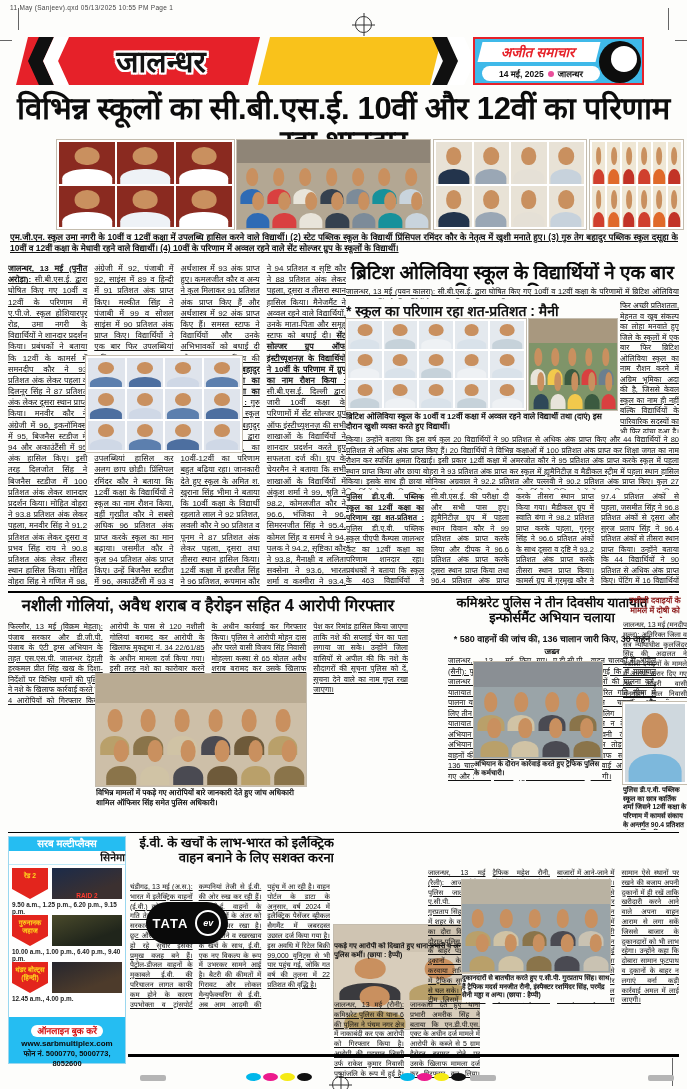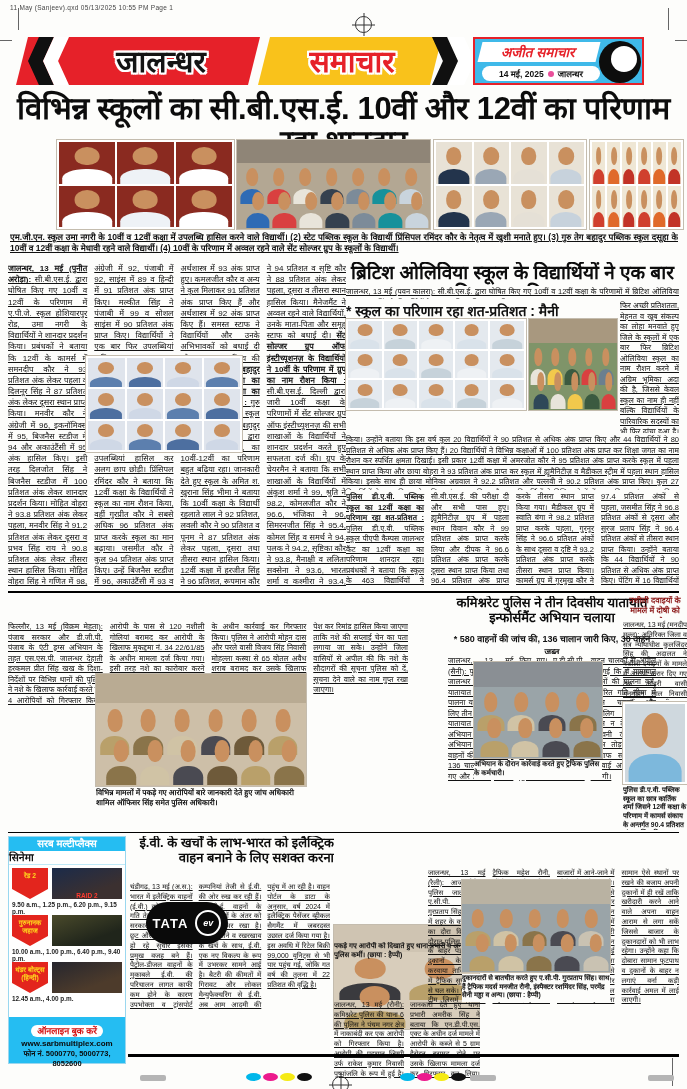--- a/index.html
+++ b/index.html
@@ -51,21 +51,21 @@
   .cap{font-weight:700;line-height:1.28;}
   .body{line-height:1.4;}
   .cols4{columns:4;column-gap:7px;}
   .cols3{columns:3;column-gap:6px;}
   .cols2{columns:2;column-gap:6px;}
   .dl{font-weight:700;}
   .rule{background:#000;}
   
   .cinema{left:8px;top:836px;width:118px;height:228px;border:1px solid #9ad7ef;box-sizing:border-box;background:#fff;}
   .cin-strip{background:#25bdf2;color:#fff;font-weight:900;text-align:center;}
-  .cin-name2{background:#fff;color:#111;font-weight:900;text-align:left;font-size:10.5px;line-height:13px;border-bottom:1px solid #bfe9f7;}
+  .cin-name2{background:#fff;color:#111;font-weight:900;text-align:right;font-size:10.5px;line-height:13px;border-bottom:1px solid #bfe9f7;}
   .movie{position:relative;height:47px;}
   .shield{position:absolute;left:3px;top:3px;width:36px;height:31px;background:#e3251d;color:#ffd51c;
           clip-path:polygon(0 0,100% 0,100% 68%,50% 100%,0 68%);font-weight:900;font-size:6.8px;line-height:1.15;
           text-align:center;padding-top:4px;box-sizing:border-box;}
   .poster{position:absolute;right:3px;top:3px;width:70px;height:31px;color:#ff3b30;font-weight:900;font-size:6.5px;
           display:flex;align-items:flex-end;justify-content:center;overflow:hidden;}
   .times{position:absolute;left:3px;top:36px;width:112px;font-size:6.4px;font-weight:700;color:#222;}
   .cin-foot{position:absolute;left:0;bottom:0;width:100%;height:46px;background:#25bdf2;text-align:center;padding-top:3px;box-sizing:border-box;}
   .book{color:#d40f0f;font-weight:900;font-size:9px;background:#fff;display:inline-block;padding:0 6px;border-radius:7px;line-height:12px;}
   .site{font-size:8px;font-weight:900;color:#0a0a0a;line-height:11px;}
@@ -91,21 +91,20 @@
   <div class="abs cropv" style="left:672px;top:1058px;height:28px;"></div>
 
   <div class="abs mast">
     <div class="seg" style="left:-6px;width:232px;background:#e62129;"></div>
     <div class="seg" style="left:236px;width:172px;background:#f9c21b;"></div>
     <div class="chev chevL" style="left:0;background:#101010;"></div>
     <div class="chev chevL" style="left:15px;background:#fff;"></div>
     <div class="chev chevR" style="left:404px;background:#101010;"></div>
     <div class="chev chevR" style="left:421px;background:#fff;"></div>
     <div class="mtext outw" style="left:38px;width:190px;color:#141414;">जालन्धर</div>
-    <div class="mtext outw" style="left:244px;width:160px;color:#e62129;">समाचार</div>
     <div class="bluepanel" style="background:#3fb9e9;">
       <div class="ribbon">अजीत समाचार</div>
       <div class="pill">
         <span>14 मई, 2025</span>
         <span class="dot" style="background:#e94f9a;"></span>
         <span>जालन्धर</span>
       </div>
       <div class="moon"></div>
     </div>
   </div>
@@ -215,30 +214,32 @@
         <div class="person" style="position: absolute; left: 39.4%; bottom: 28%; width: 19.2%; height: 46%; --shirt: #3b5a40;"></div>
         <div class="person" style="position: absolute; left: 58.6%; bottom: 28%; width: 19.2%; height: 46%; --shirt: #d94040;"></div>
         <div class="person" style="position: absolute; left: 77.8%; bottom: 28%; width: 19.2%; height: 46%; --shirt: #6b7f8f;"></div>
         <div class="person" style="position: absolute; left: 4%; bottom: 1%; width: 19.2%; height: 46%; --shirt: #2f4858;"></div>
         <div class="person" style="position: absolute; left: 23.2%; bottom: 1%; width: 19.2%; height: 46%; --shirt: #e8e4da;"></div>
         <div class="person" style="position: absolute; left: 42.4%; bottom: 1%; width: 19.2%; height: 46%; --shirt: #f2c94c;"></div>
         <div class="person" style="position: absolute; left: 61.6%; bottom: 1%; width: 19.2%; height: 46%; --shirt: #3b5a40;"></div>
         <div class="person" style="position: absolute; left: 80.8%; bottom: 1%; width: 19.2%; height: 46%; --shirt: #d94040;"></div>
       </div>
     <div class="abs body j clip" style="left:274px;top:39px;width:59px;height:132px;font-size:7.5px;">फिर अच्छी प्रतिशतता, मेहनत व खूब संकल्प का लोहा मनवाते हुए जिले के स्कूलों में एक बार फिर ब्रिटिश ओलिविया स्कूल का नाम रौशन करने में अग्रिम भूमिका अदा की है, जिससे केवल स्कूल का नाम ही नहीं बल्कि विद्यार्थियों के पारिवारिक सदस्यों का भी फिर ढांचा हुआ है। इस दौरान बातचीत करते हुए स्कूल के चेयरमैन विकास मैनी व डायरैक्टर मैडम मोनिका मैनी ने बताया कि इस बार भी उनके स्कूल का परिणाम शत-प्रतिशत रहा है। उन्होंने बताया कि 10वीं कक्षा में एंजल धूख व हरमीत ने 97.5 प्रतिशत अंक लेकर पहला स्थान प्राप्त किया और...</div>
+    <div class="abs cap clip" style="left:0;top:150px;width:271px;height:21px;font-size:8px;">ब्रिटिश ओलिविया स्कूल के 10वीं व 12वीं कक्षा में अव्वल रहने वाले विद्यार्थी तथा (दाएं) इस दौरान खुशी व्यक्त करते हुए विद्यार्थी।</div>
     <div class="abs body j clip" style="left:0;top:173px;width:333px;height:55px;font-size:7.5px;">किया। उन्होंने बताया कि इस वर्ष कुल 20 विद्यार्थियों ने 90 प्रतिशत से अधिक अंक प्राप्त किए और 44 विद्यार्थियों ने 80 प्रतिशत से अधिक अंक प्राप्त किए हैं। 20 विद्यार्थियों ने विभिन्न कक्षाओं में 100 प्रतिशत अंक प्राप्त कर शिक्षा जगत का नाम रौशन कर स्पर्धित क्षमता दिखाई। इसी प्रकार 12वीं कक्षा में अमरजोत कौर ने 95 प्रतिशत अंक प्राप्त करके स्कूल में पहला स्थान प्राप्त किया और छाया बोहरा ने 93 प्रतिशत अंक प्राप्त कर स्कूल में ह्यूमैनिटीज़ व मैडीकल स्ट्रीम में पहला स्थान हासिल किया। इसके साथ ही छाया मोनिका अग्रवाल ने 92.2 प्रतिशत और पल्लवी ने 90.2 प्रतिशत अंक प्राप्त किए। कुल 27 विद्यार्थियों ने 80 प्रतिशत से अधिक अंक प्राप्त किए और 10 विद्यार्थियों ने विभिन्न खेलों में शत-प्रतिशत अंक प्राप्त किए। डायरैक्टर मोनिका मैनी ने कहा कि यह अव्वल रहने वाली सम्पूर्ण शिक्षा टीम, विद्यार्थियों व उनके अभिभावकों की बड़ी उपलब्धि है। प्रिंसिपल डा. सुमन बाला अग्रवाल ने कहा कि यह परिणाम दर्शाता है कि हमारे शिक्षा प्रणाली, मजबूती और लगन से अच्छे परिणाम हासिल किए जा सकते हैं। प्रबंधकों ने सभी विद्यार्थियों व उनके पारिवारिक सदस्यों को बधाई दी।</div>
     <div class="abs body cols4 j clip" style="left:0;top:230px;width:333px;height:98px;font-size:7.5px;">
       <b>पुलिस डी.ए.वी. पब्लिक स्कूल का 12वीं कक्षा का परिणाम रहा शत-प्रतिशत :</b>
       <span>पुलिस डी.ए.वी. पब्लिक स्कूल पीएपी कैम्पस जालन्धर कैंट का 12वीं कक्षा का परिणाम शानदार रहा। प्रबंधकों ने बताया कि स्कूल के 463 विद्यार्थियों ने सी.बी.एस.ई. की परीक्षा दी और सभी पास हुए। ह्यूमैनिटीज़ ग्रुप में पहला स्थान विवान कौर ने 99 प्रतिशत अंक प्राप्त करके लिया और दीपक ने 96.6 प्रतिशत अंक प्राप्त करके दूसरा स्थान प्राप्त किया तथा 96.4 प्रतिशत अंक प्राप्त करके तीसरा स्थान प्राप्त किया गया। मैडीकल ग्रुप में स्वाति बंगा ने 98.2 प्रतिशत प्राप्त करके पहला, गुरनूर सिंह ने 96.6 प्रतिशत अंकों के साथ दूसरा व दृष्टि ने 93.2 प्रतिशत अंक प्राप्त करके तीसरा स्थान प्राप्त किया। कामर्स ग्रुप में गुरमुख कौर ने 97.4 प्रतिशत अंकों से पहला, जसमीत सिंह ने 96.8 प्रतिशत अंकों से दूसरा और सूरज प्रताप सिंह ने 96.4 प्रतिशत अंकों से तीसरा स्थान प्राप्त किया। उन्होंने बताया कि 44 विद्यार्थियों ने 90 प्रतिशत से अधिक अंक प्राप्त किए। पेंटिंग में 16 विद्यार्थियों ने 100 प्रतिशत अंक लिए। आई.पी. में 2 विद्यार्थियों ने 100 प्रतिशत अंक लिए। म्यूजिक वोकल में 11 विद्यार्थियों ने 100 अंक प्राप्त किए। गणित व योगा में एक-एक विद्यार्थी ने 100 प्रतिशत अंक प्राप्त किए। प्रिंसिपल डा. रश्मि विज ने विद्यार्थियों को उनकी सफलता पर बधाई दी।</span>
     </div>
   </div>
 
   <div class="abs rule" style="left:8px;top:591px;width:671px;height:2px;"></div>
 
   <div class="abs" style="left:8px;top:596px;width:400px;height:234px;">
+    <div class="abs h2 clip" style="left:0;top:0;width:400px;height:23px;font-size:16.5px;">नशीली गोलियां, अवैध शराब व हैरोइन सहित 4 आरोपी गिरफ्तार</div>
     <div class="abs body cols4 j clip" style="left:0;top:26px;width:400px;height:208px;font-size:7.5px;">फिल्लौर, 13 मई (विक्रम मेहता): पंजाब सरकार और डी.जी.पी. पंजाब के एंटी ड्रग्स अभियान के तहत एस.एस.पी. जालन्धर देहाती हरकमल प्रीत सिंह खख के दिशा-निर्देशों पर विभिन्न थानों की पुलिस ने नशे के खिलाफ कार्रवाई करते हुए 4 आरोपियों को गिरफ्तार किया। आरोपी के पास से 120 नशीली गोलियां बरामद कर आरोपी के खिलाफ मुकद्दमा नं. 34 22/61/85 के अधीन मामला दर्ज किया गया। इसी तरह नशे का कारोबार करने वाले एक अन्य आरोपी से 65 बोतल अवैध शराब बरामद कर उसके खिलाफ मुकद्दमा नं. 73 27.61.85 के अधीन कार्रवाई कर गिरफ्तार किया। पुलिस ने आरोपी मोहन दास और परले वासी विजय सिंह निवासी मोहल्ला कस्बा से 65 बोतल अवैध शराब बरामद कर उसके खिलाफ मुकद्दमा नं. 61.1.14 अधीन मामला दर्ज किया। जांच अधिकारी ने बताया कि आरोपियों को अदालत में पेश कर रिमांड हासिल किया जाएगा ताकि नशे की सप्लाई चेन का पता लगाया जा सके। उन्होंने जिला वासियों से अपील की कि नशे के सौदागरों की सूचना पुलिस को दें, सूचना देने वाले का नाम गुप्त रखा जाएगा।</div>
     <div class="abs photo crowdbox" style="left: 88px; top: 78px; width: 210px; height: 112px; background: linear-gradient(rgb(185, 171, 147) 0px, rgb(185, 171, 147) 26%, rgb(205, 191, 168) 26%);">
         <div class="person" style="position: absolute; left: 1%; bottom: 28%; width: 16%; height: 46%; --shirt: #b9a06a;"></div>
         <div class="person" style="position: absolute; left: 17%; bottom: 28%; width: 16%; height: 46%; --shirt: #8a744a;"></div>
         <div class="person" style="position: absolute; left: 33%; bottom: 28%; width: 16%; height: 46%; --shirt: #d0c3a5;"></div>
         <div class="person" style="position: absolute; left: 49%; bottom: 28%; width: 16%; height: 46%; --shirt: #4a4a52;"></div>
         <div class="person" style="position: absolute; left: 65%; bottom: 28%; width: 16%; height: 46%; --shirt: #6e5a3a;"></div>
         <div class="person" style="position: absolute; left: 81%; bottom: 28%; width: 16%; height: 46%; --shirt: #b9a06a;"></div>
         <div class="person" style="position: absolute; left: 4%; bottom: 1%; width: 16%; height: 46%; --shirt: #8a744a;"></div>
         <div class="person" style="position: absolute; left: 20%; bottom: 1%; width: 16%; height: 46%; --shirt: #d0c3a5;"></div>

